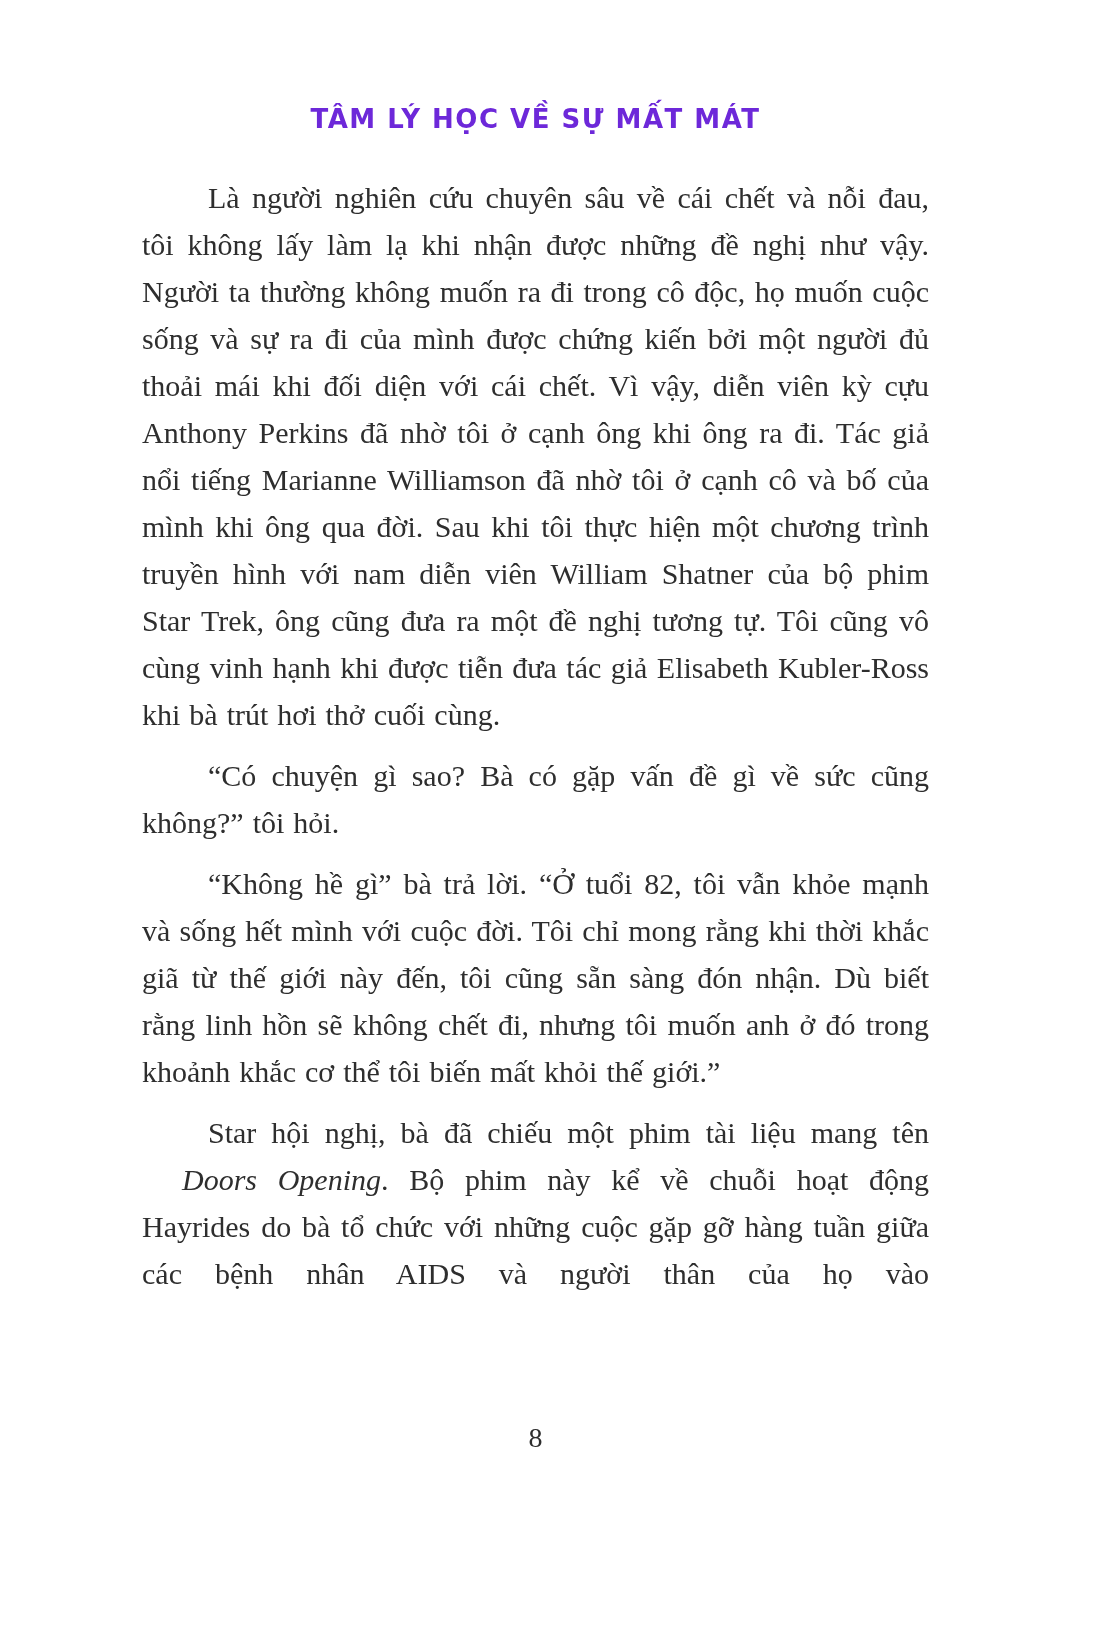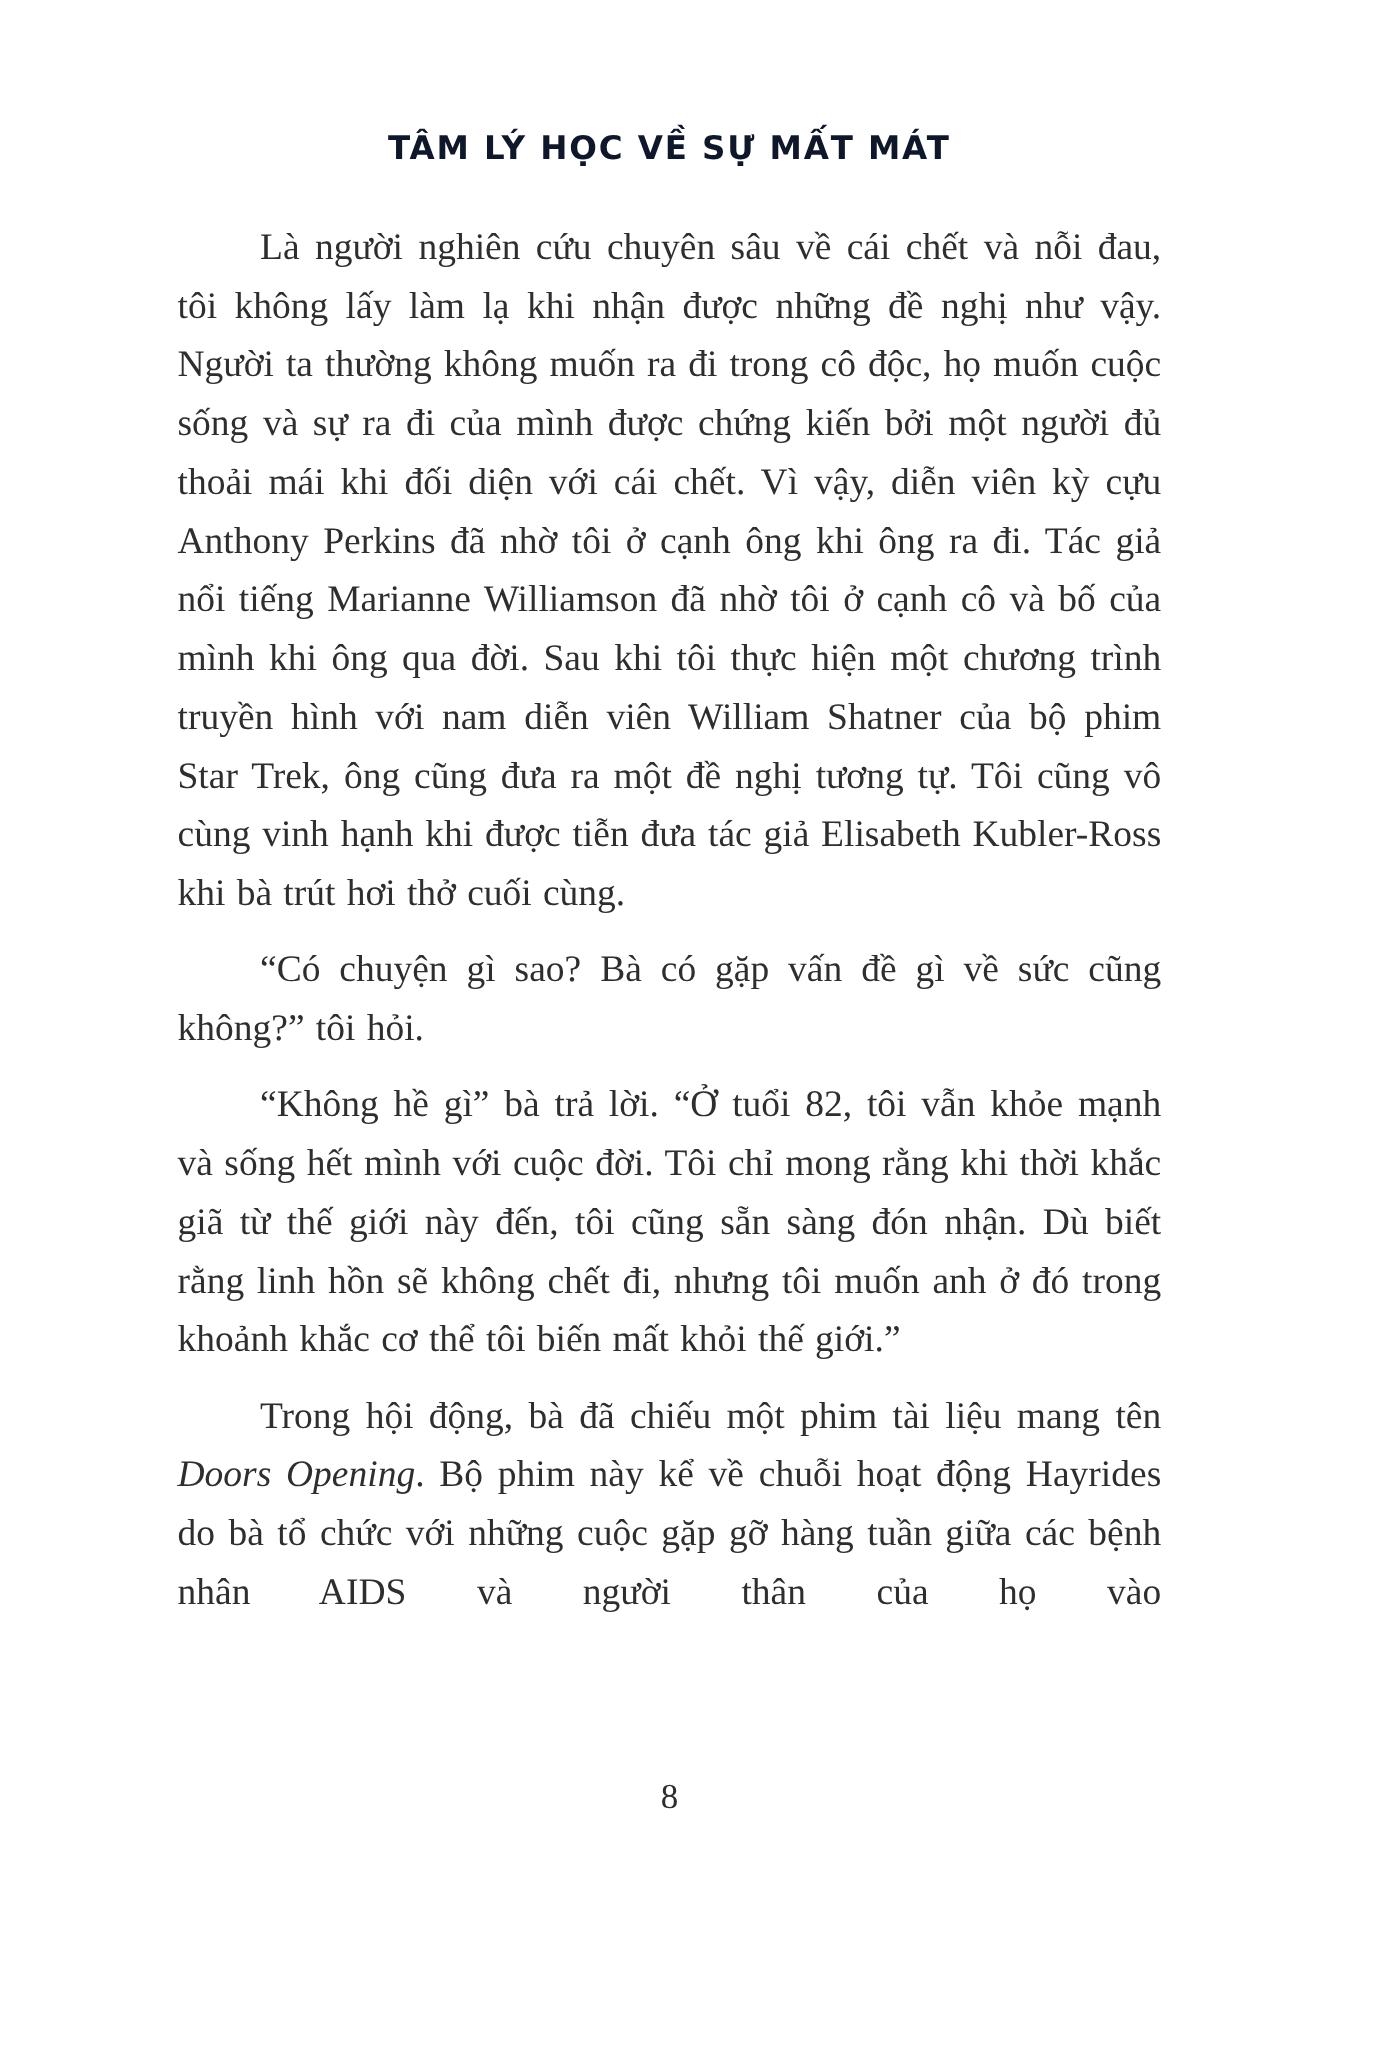--- a/index.html
+++ b/index.html
@@ -18,41 +18,42 @@
     color: #2e2e2e;
   }
   .running-head {
     width: 787px;
     margin-left: 142px;
     text-align: center;
     font-family: "DejaVu Sans", sans-serif;
     font-weight: 700;
     font-size: 26px;
     letter-spacing: 1.5px;
-    color: #0f172a;
+    color: #6d28d9;
     margin-bottom: 40px;
   }
   .body-column {
     margin-left: 142px;
     width: 787px;
   }
   .body-column p {
     margin: 0 0 14px 0;
     font-size: 30px;
     line-height: 47px;
     text-align: justify;
     text-indent: 66px;
     word-spacing: 1.5px;
     font-family: Liberation Serif, serif;
   }
   .body-column p.continues {
     text-align-last: justify;
   }
   .body-column em {
     font-style: italic;
+    margin-left: 40px;
   }
   .page-number {
     position: absolute;
     top: 1422px;
     left: 142px;
     width: 787px;
     text-align: center;
     font-size: 28px;
     color: #2e2e2e;
   }
@@ -66,19 +67,19 @@
 
   <div class="body-column">
 
     <p>Là người nghiên cứu chuyên sâu về cái chết và nỗi đau, tôi không lấy làm lạ khi nhận được những đề nghị như vậy. Người ta thường không muốn ra đi trong cô độc, họ muốn cuộc sống và sự ra đi của mình được chứng kiến bởi một người đủ thoải mái khi đối diện với cái chết. Vì vậy, diễn viên kỳ cựu Anthony Perkins đã nhờ tôi ở cạnh ông khi ông ra đi. Tác giả nổi tiếng Marianne Williamson đã nhờ tôi ở cạnh cô và bố của mình khi ông qua đời. Sau khi tôi thực hiện một chương trình truyền hình với nam diễn viên William Shatner của bộ phim Star Trek, ông cũng đưa ra một đề nghị tương tự. Tôi cũng vô cùng vinh hạnh khi được tiễn đưa tác giả Elisabeth Kubler-Ross khi bà trút hơi thở cuối cùng.</p>
 
     <p>“Có chuyện gì sao? Bà có gặp vấn đề gì về sức cũng không?” tôi hỏi.</p>
 
     <p>“Không hề gì” bà trả lời. “Ở tuổi 82, tôi vẫn khỏe mạnh và sống hết mình với cuộc đời. Tôi chỉ mong rằng khi thời khắc giã từ thế giới này đến, tôi cũng sẵn sàng đón nhận. Dù biết rằng linh hồn sẽ không chết đi, nhưng tôi muốn anh ở đó trong khoảnh khắc cơ thể tôi biến mất khỏi thế giới.”</p>
 
 
-    <p class="continues"><span>Trong hội động, bà đã chiếu một phim tài liệu mang tên </span><em>Doors Opening</em><span>. Bộ phim này kể về chuỗi hoạt động Hayrides do bà tổ chức với những cuộc gặp gỡ hàng tuần giữa các bệnh nhân AIDS và người thân của họ vào</span></p>
+    <p class="continues"><span>Star hội nghị, bà đã chiếu một phim tài liệu mang tên </span><em>Doors Opening</em><span>. Bộ phim này kể về chuỗi hoạt động Hayrides do bà tổ chức với những cuộc gặp gỡ hàng tuần giữa các bệnh nhân AIDS và người thân của họ vào</span></p>
 
   </div>
 
   <div class="page-number">8</div>
 
 </div>
 
 </body></html>

